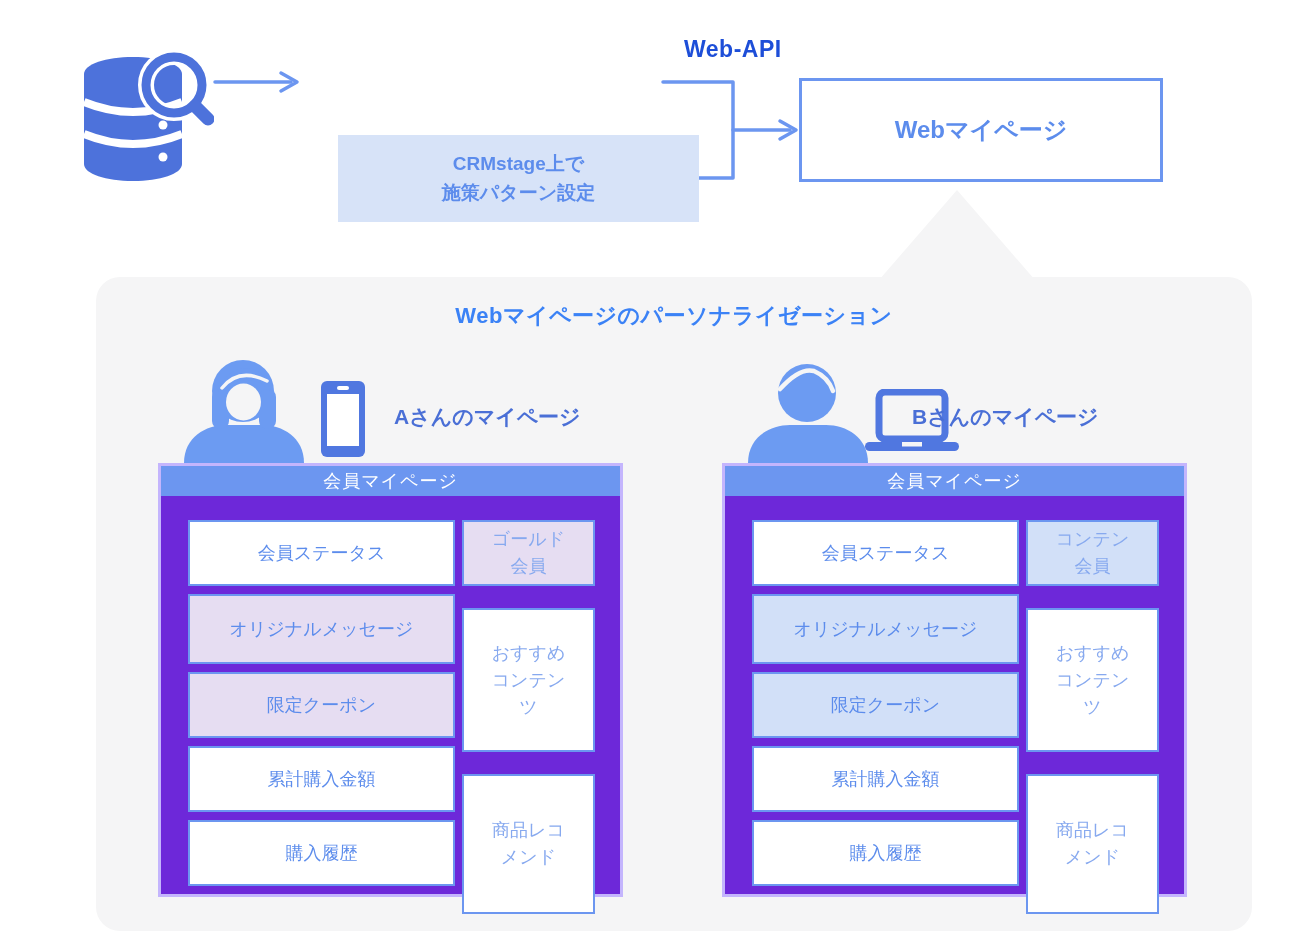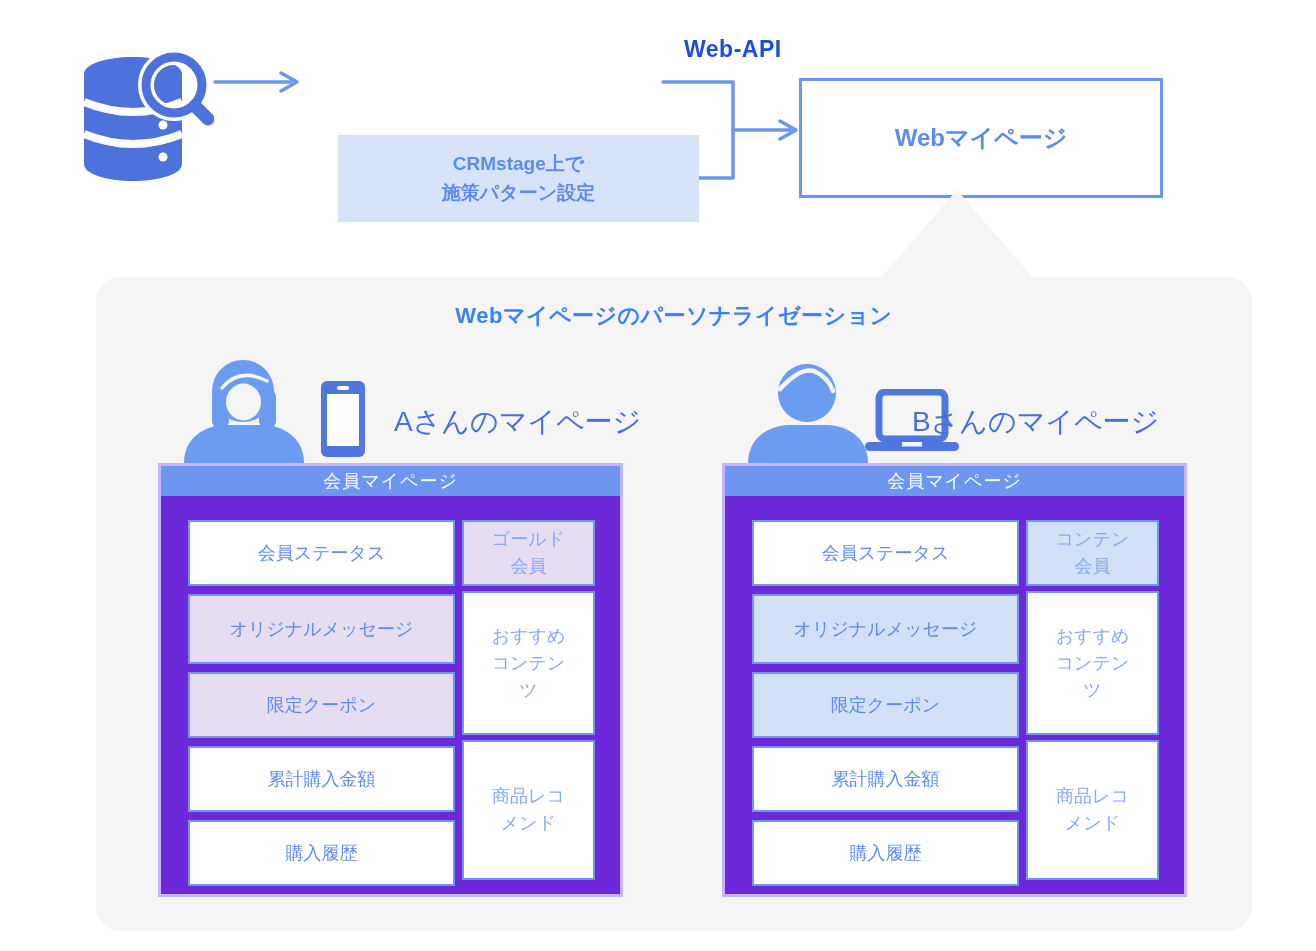--- a/index.html
+++ b/index.html
@@ -7,47 +7,47 @@
   .abs{position:absolute;}
 
   
   .flowbox{box-sizing:border-box;border:3px solid #6C96F0;background:#fff;
            display:flex;align-items:center;justify-content:center;
            font-weight:bold;color:#5C8CEC;text-align:center;}
   #data-box{left:302px;top:38px;width:361px;height:89px;font-size:21px;}
   #crm-box{left:302px;top:135px;width:361px;height:87px;background:#D7E3F8;border:none;
            font-size:19px;line-height:1.5;white-space:pre-line;margin-left:36px;}
   #webapi-label{left:684px;top:36px;font-size:23px;font-weight:bold;color:#1d4ed8;letter-spacing:.5px;}
-  #webmypage-box{left:799px;top:78px;width:364px;height:120px;font-size:24px;}
+  #webmypage-box{left:799px;top:78px;width:364px;height:104px;font-size:24px;}
 
   
   #gray-container{left:96px;top:277px;width:1156px;height:654px;background:#F5F5F6;border-radius:24px;}
   #callout-triangle{left:879px;top:190px;width:0;height:0;
       border-left:78px solid transparent;border-right:78px solid transparent;
       border-bottom:90px solid #F5F5F6;}
   #main-title{left:96px;top:301px;width:1156px;text-align:center;
       font-size:22px;font-weight:bold;color:#3b82f6;letter-spacing:.5px;}
 
-  .page-label{font-size:28px;font-weight:normal;color:#4A6FD6;}
+  .page-label{font-size:21px;font-weight:bold;color:#4A6FD6;}
   #label-a{left:394px;top:403px;}
   #label-b{left:912px;top:403px;}
   #person-a{left:176px;top:355px;}
   #person-b{left:740px;top:355px;}
   #phone-icon{left:320px;top:380px;}
   #laptop-icon{left:864px;top:389px;}
 
   
   .member-panel{width:465px;height:434px;box-sizing:border-box;border:3px solid #c4b5fd;background:#6d28d9;}
   #panel-a{left:158px;top:463px;}
   #panel-b{left:722px;top:463px;}
   .panel-header{height:30px;background:#6C96F0;color:#ffffff;display:flex;
       align-items:center;justify-content:center;font-size:18px;letter-spacing:1px;}
   .panel-body{position:relative;height:415px;}
   .col-main{position:absolute;left:27px;top:24px;width:267px;display:flex;flex-direction:column;gap:8px;}
-  .col-side{position:absolute;left:301px;top:24px;width:133px;display:flex;flex-direction:column;gap:5px;}
+  .col-side{position:absolute;left:301px;top:24px;width:133px;display:flex;flex-direction:column;gap:22px;}
   .item{box-sizing:border-box;border:2.5px solid #6C96F0;background:#fff;
         display:flex;align-items:center;justify-content:center;text-align:center;font-size:18px;}
   .item.bold{font-weight:normal;color:#5C8CEC;}
   .item.light{color:#87A9EF;line-height:1.5;white-space:pre-line;}
   .h66{height:66px}.h70{height:70px}.h144{height:144px}.h140{height:140px}
 </style>
 </head>
 <body>
 
 <div class="stage">

